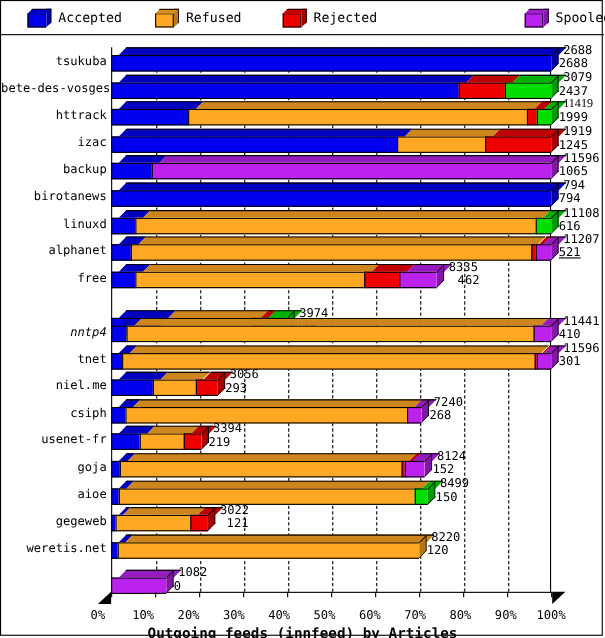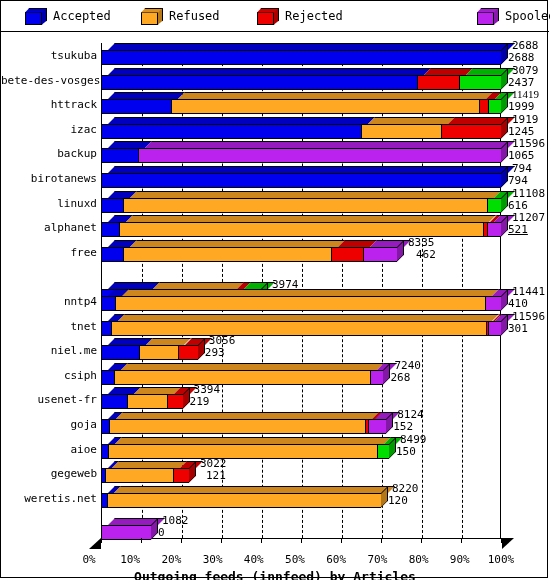--- a/index.html
+++ b/index.html
@@ -260,21 +260,21 @@
             <div class="seg" style="left: 129.2px; width: 7.2px; background: rgb(238, 0, 0); border-right: none;"></div>
             <div class="topband" style="left: 136.2px; top: -7px; width: 7.2px; background: rgb(190, 0, 0); border-top: 1px solid rgb(0, 0, 0); box-sizing: border-box; transform: skewX(-45deg); transform-origin: left bottom;"></div>
             <div class="seg" style="left: 136.4px; width: 23.6px; background: rgb(0, 221, 0); border-right: none;"></div>
             <div class="topband" style="left: 143.4px; top: -7px; width: 23.6px; background: rgb(0, 177, 0); border-top: 1px solid rgb(0, 0, 0); box-sizing: border-box; transform: skewX(-45deg); transform-origin: left bottom;"></div>
             <div class="cap" style="left: 160px; background: rgb(0, 155, 0); border-top: 1px solid rgb(0, 0, 0); border-right: 1px solid rgb(0, 0, 0); border-bottom: 1px solid rgb(0, 0, 0); border-left: none; border-image: initial; box-sizing: border-box; clip-path: polygon(0px 0px, 100% -100%, 100% 100%, 0px 100%); transform: skewY(-45deg); transform-origin: left top;"></div>
           </div>
           <div class="vals" style="left: 271px; top: -3px;">3974</div>
           <div class="vals" style="left: 267px; top: 9px;">450</div>
         </div>
         <div class="row" style="top: 257px; width: 548px;">
-          <div class="ylabel" style="right: 452px;">nntp4</div>
+          <div class="ylabel" style="right: 452px; font-style: italic;">nntp4</div>
           <div class="bar">
             <div class="seg" style="left: 0px; width: 14.4px; background: rgb(0, 0, 238); border-right: none;"></div>
             <div class="topband" style="left: 7px; top: -7px; width: 14.4px; background: rgb(0, 0, 190); border-top: 1px solid rgb(0, 0, 0); box-sizing: border-box; transform: skewX(-45deg); transform-origin: left bottom;"></div>
             <div class="seg" style="left: 14.4px; width: 369.6px; background: rgb(255, 168, 36); border-right: none;"></div>
             <div class="topband" style="left: 21.4px; top: -7px; width: 369.6px; background: rgb(204, 134, 29); border-top: 1px solid rgb(0, 0, 0); box-sizing: border-box; transform: skewX(-45deg); transform-origin: left bottom;"></div>
             <div class="seg" style="left: 384px; width: 16px; background: rgb(187, 34, 238); border-right: none;"></div>
             <div class="topband" style="left: 391px; top: -7px; width: 16px; background: rgb(150, 27, 190); border-top: 1px solid rgb(0, 0, 0); box-sizing: border-box; transform: skewX(-45deg); transform-origin: left bottom;"></div>
             <div class="cap" style="left: 400px; background: rgb(131, 24, 167); border-top: 1px solid rgb(0, 0, 0); border-right: 1px solid rgb(0, 0, 0); border-bottom: 1px solid rgb(0, 0, 0); border-left: none; border-image: initial; box-sizing: border-box; clip-path: polygon(0px 0px, 100% -100%, 100% 100%, 0px 100%); transform: skewY(-45deg); transform-origin: left top;"></div>
           </div>
           <div class="vals" style="left: 511px; top: -3px;">11441</div>

